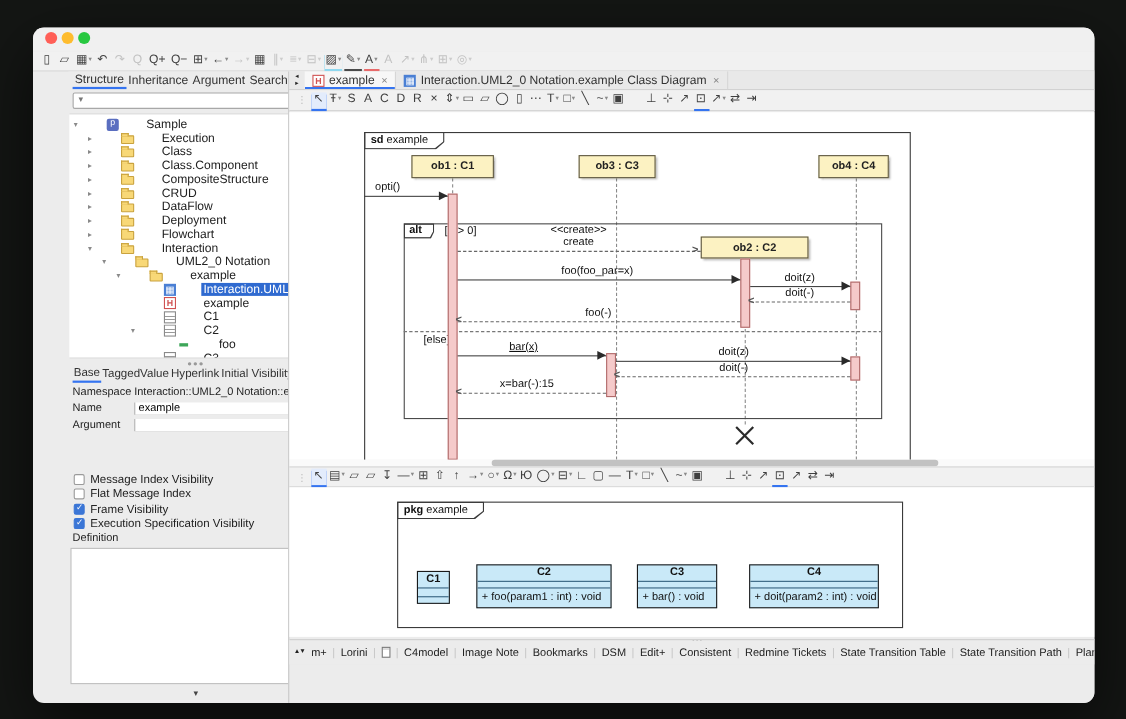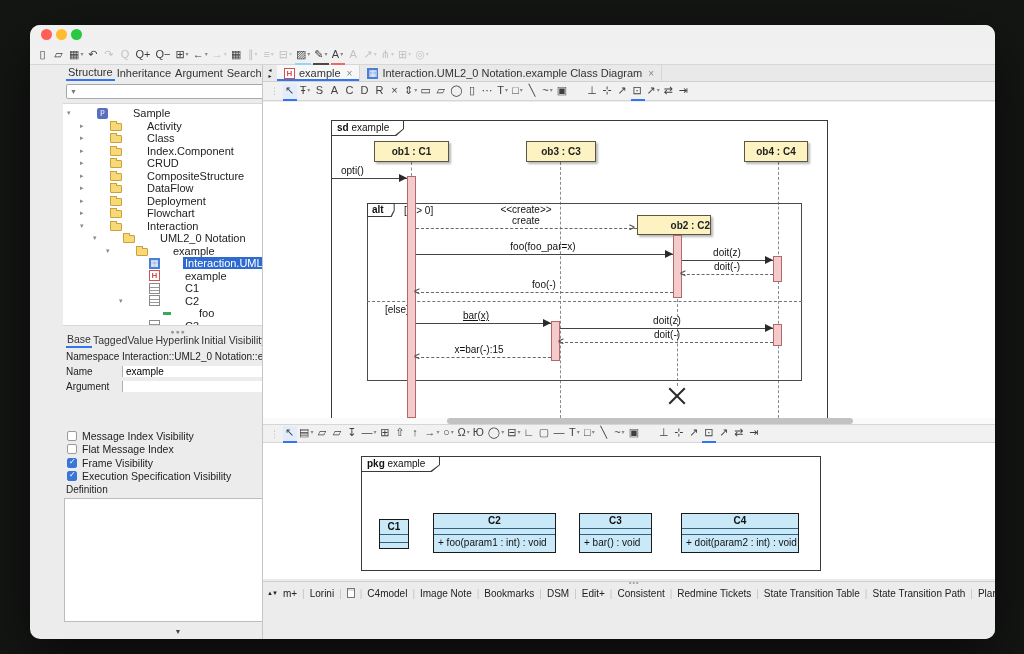--- a/index.html
+++ b/index.html
@@ -198,41 +198,41 @@
       <span class="tree-scroll-up">▲</span>
 
     <div class="trow" data-depth="0">
           <span class="texp">▾</span>
           <span class="t-icon" data-icon="project-icon"></span>
           <span class="tlabel">Sample</span>
         </div>
         <div class="trow" data-depth="1">
           <span class="texp">▸</span>
           <span class="t-icon" data-icon="folder-icon"></span>
-          <span class="tlabel">Activity</span>
+          <span class="tlabel">Execution</span>
         </div>
         <div class="trow" data-depth="1">
           <span class="texp">▸</span>
           <span class="t-icon" data-icon="folder-icon"></span>
           <span class="tlabel">Class</span>
         </div>
         <div class="trow" data-depth="1">
           <span class="texp">▸</span>
           <span class="t-icon" data-icon="folder-icon"></span>
-          <span class="tlabel">Index.Component</span>
+          <span class="tlabel">Class.Component</span>
+        </div>
+        <div class="trow" data-depth="1">
+          <span class="texp">▸</span>
+          <span class="t-icon" data-icon="folder-icon"></span>
+          <span class="tlabel">CompositeStructure</span>
         </div>
         <div class="trow" data-depth="1">
           <span class="texp">▸</span>
           <span class="t-icon" data-icon="folder-icon"></span>
           <span class="tlabel">CRUD</span>
-        </div>
-        <div class="trow" data-depth="1">
-          <span class="texp">▸</span>
-          <span class="t-icon" data-icon="folder-icon"></span>
-          <span class="tlabel">CompositeStructure</span>
         </div>
         <div class="trow" data-depth="1">
           <span class="texp">▸</span>
           <span class="t-icon" data-icon="folder-icon"></span>
           <span class="tlabel">DataFlow</span>
         </div>
         <div class="trow" data-depth="1">
           <span class="texp">▸</span>
           <span class="t-icon" data-icon="folder-icon"></span>
           <span class="tlabel">Deployment</span>
@@ -413,21 +413,21 @@
 
       <div class="llhead" style="left:111px; top:39px; width:75px; height:21px;">
           <span>ob1 : C1</span>
         </div>
       <div class="llhead" style="left:263px; top:39px; width:70px; height:21px;">
           <span>ob3 : C3</span>
         </div>
       <div class="llhead" style="left:481px; top:39px; width:64px; height:21px;">
           <span>ob4 : C4</span>
         </div>
-      <div class="llhead" style="left:374px; top:113px; width:74px; height:20px;justify-content:flex-end;">
+      <div class="llhead" style="left:374px; top:113px; width:98px; height:20px;">
           <span>ob2 : C2</span>
         </div>
 
       <div class="act" style="left:144px; top:74px; height:242px;"></div>
       <div class="act" style="left:410px; top:133px; height:63px;"></div>
       <div class="act" style="left:510px; top:154px; height:26px;"></div>
       <div class="act" style="left:288px; top:219px; height:40px;"></div>
       <div class="act" style="left:510px; top:222px; height:22px;"></div>
 
       <div class="msg" style="left:68px; top:76px; width:76px;"></div>

